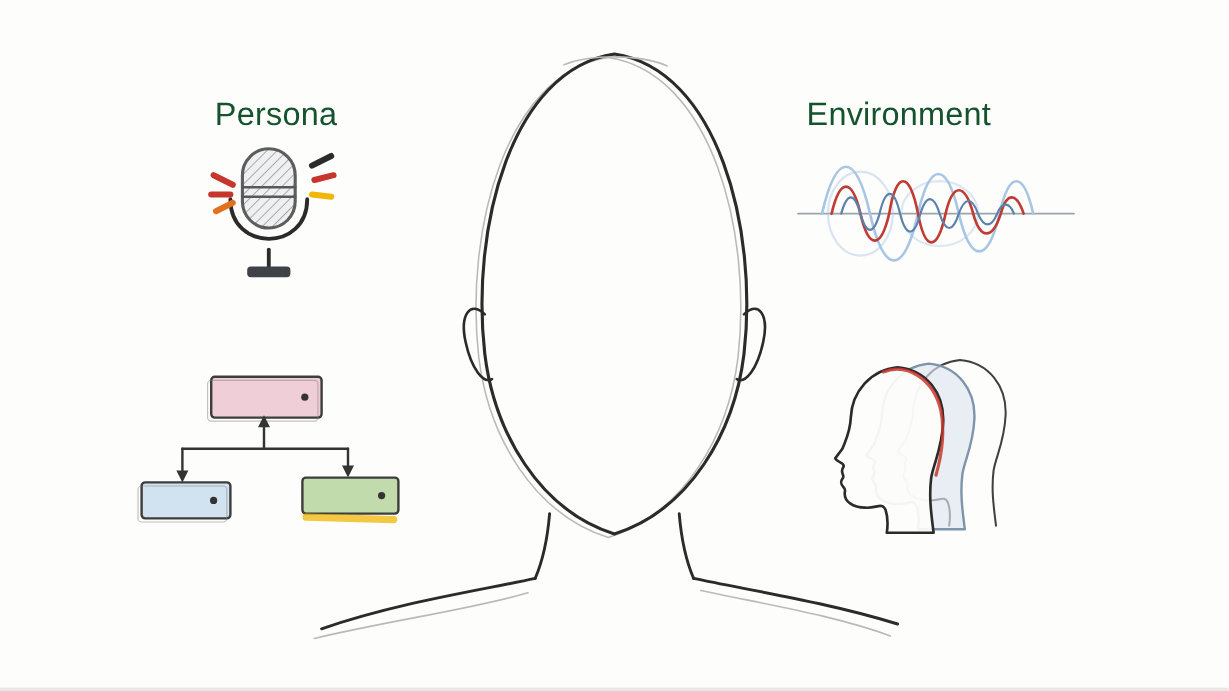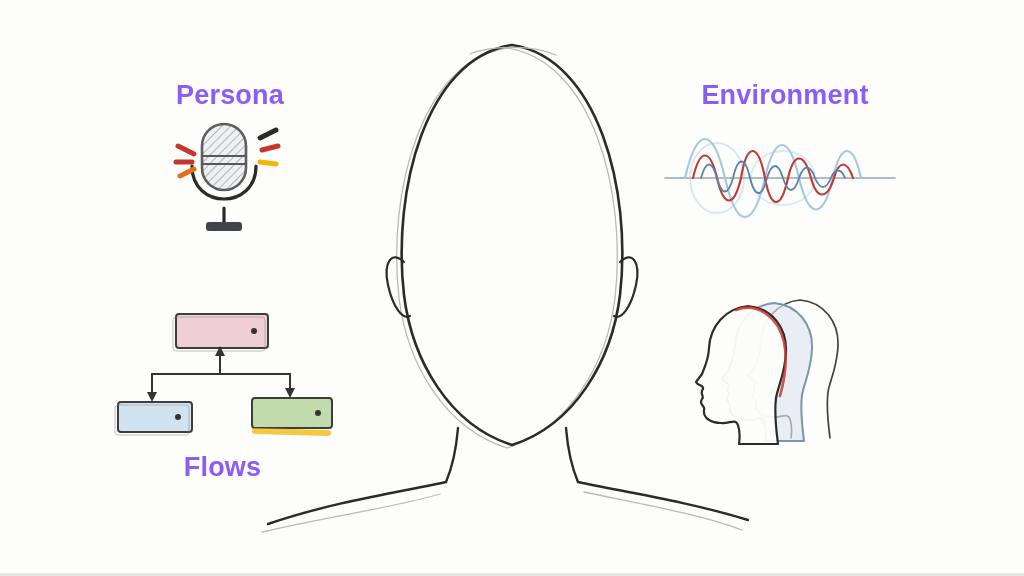--- a/index.html
+++ b/index.html
@@ -6,40 +6,39 @@
   .canvas{
     position:relative;
     width:1024px;height:576px;
     background:#fdfdfb;
     overflow:hidden;
     font-family:"Liberation Sans", sans-serif;
   }
   .label{
     position:absolute;
     text-align:center;
-    font-weight:700;
+    font-weight:400;
     font-size:27px;
-    color:#8b5cf6;
+    color:#14532d;
     letter-spacing:.2px;
     user-select:none;
   }
   svg{position:absolute;overflow:visible;}
   .bottom-edge{
     position:absolute;left:0;right:0;bottom:0;height:3px;
     background:#e7e7e5;
   }
 </style>
 </head>
 <body>
 
 <div class="canvas">
 
   <div class="label" style="left:140px;top:80px;width:180px;">Persona</div>
-  <div class="label" style="left:670px;top:80px;width:230px;text-align:center;">Environment</div>
-  <div class="label" style="left:140px;top:452px;width:165px;">Flows</div>
+  <div class="label" style="left:634px;top:80px;width:230px;text-align:center;">Environment</div>
 
   <svg style="left:0;top:0;" width="1024" height="576" viewBox="0 0 1024 576" aria-hidden="true">
     <g fill="none" stroke-linecap="round">
 
       <path d="M 404 295 C 392 190, 426 58, 512 45 C 598 58, 632 190, 620 295 C 612 360, 575 425, 512 445 C 449 425, 412 360, 404 295" transform="translate(-5,3)" stroke-width="1.3" stroke="#b9b9b6"></path>
 
       <path d="M 404 295 C 392 190, 426 58, 512 45 C 598 58, 632 190, 620 295 C 612 360, 575 425, 512 445 C 449 425, 412 360, 404 295" stroke-width="2.6" stroke="#2b2b2b"></path>
 
       <path d="M 404 262 C 392 250, 383 262, 388 285 C 393 308, 403 320, 410 316" stroke-width="2.2" stroke="#2b2b2b"></path>
       <path d="M 620 262 C 632 250, 641 262, 636 285 C 631 308, 621 320, 614 316" stroke-width="2.2" stroke="#2b2b2b"></path>

